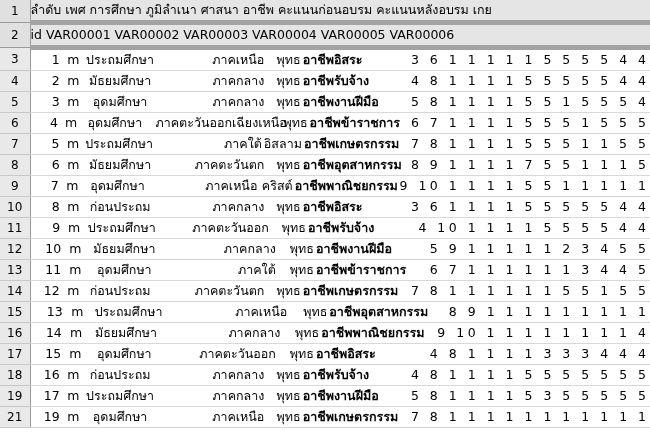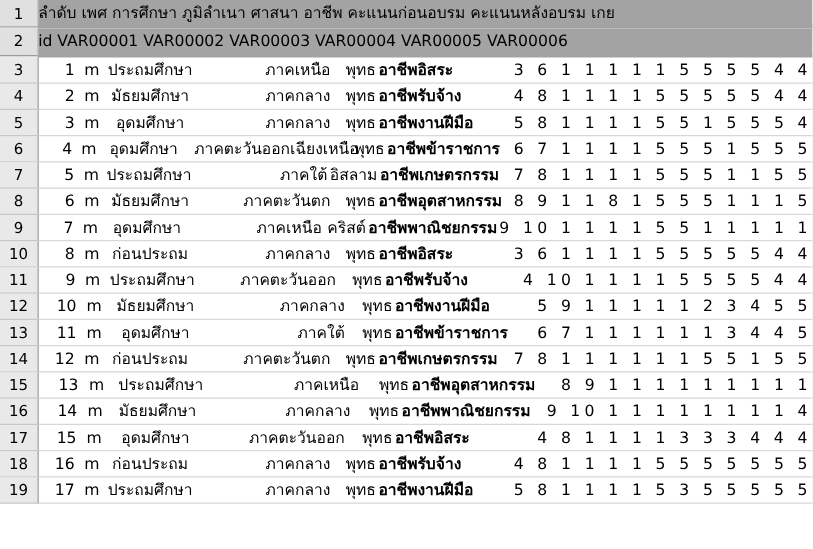--- a/index.html
+++ b/index.html
@@ -52,22 +52,22 @@
     border-bottom: 1px solid #9a9a9a;
   }
   td.datacell {
     border-bottom: 1px solid #d8d8d8;
     border-right: 1px solid #d8d8d8;
     background: #ffffff;
     color: #000;
     padding-left: 2px;
   }
   tr.header-row td.datacell {
-    background: #a3a3a3;
-    border-bottom: 3px solid #a3a3a3;
+    background: #e5e5e5;
+    border-bottom: 5px solid #a3a3a3;
     color: #000;
   }
   
   .hdr-strip {
     display: flex;
     align-items: center;
     height: 20px;
     font-size: 12.5px;
     color: #000;
   }
@@ -192,21 +192,21 @@
       <tr>
         <td class="rowhead">8</td>
         <td class="datacell">
           <div class="rowline">
             <span class="c-id">6</span>
             <span class="c-sex">m</span>
             <span class="c-edu thai">มัธยมศึกษา</span>
             <span class="c-region thai">ภาคตะวันตก</span>
             <span class="c-rel thai">พุทธ</span>
             <span class="c-occ thai">อาชีพอุตสาหกรรม</span>
-            <span class="c-nums">8 9 1 1 8 1 5 5 5 1 1 1 5</span>
+            <span class="c-nums">8 9 1 1 1 1 7 5 5 1 1 1 5</span>
           </div>
         </td>
       </tr>
 
       <tr>
         <td class="rowhead">9</td>
         <td class="datacell">
           <div class="rowline">
             <span class="c-id">7</span>
             <span class="c-sex">m</span>
@@ -363,16 +363,30 @@
             <span class="c-edu thai">ประถมศึกษา</span>
             <span class="c-region thai">ภาคกลาง</span>
             <span class="c-rel thai">พุทธ</span>
             <span class="c-occ thai">อาชีพงานฝีมือ</span>
             <span class="c-nums">5 8 1 1 1 1 5 3 5 5 5 5 5</span>
           </div>
         </td>
       </tr>
 
 
+      <tr>
+        <td class="rowhead">21</td>
+        <td class="datacell">
+          <div class="rowline">
+            <span class="c-id">19</span>
+            <span class="c-sex">m</span>
+            <span class="c-edu thai">อุดมศึกษา</span>
+            <span class="c-region thai">ภาคเหนือ</span>
+            <span class="c-rel thai">พุทธ</span>
+            <span class="c-occ thai">อาชีพเกษตรกรรม</span>
+            <span class="c-nums">7 8 1 1 1 1 1 1 1 1 1 1 1</span>
+          </div>
+        </td>
+      </tr>
 
     </tbody>
   </table>
 </div>
 
 </body></html>

